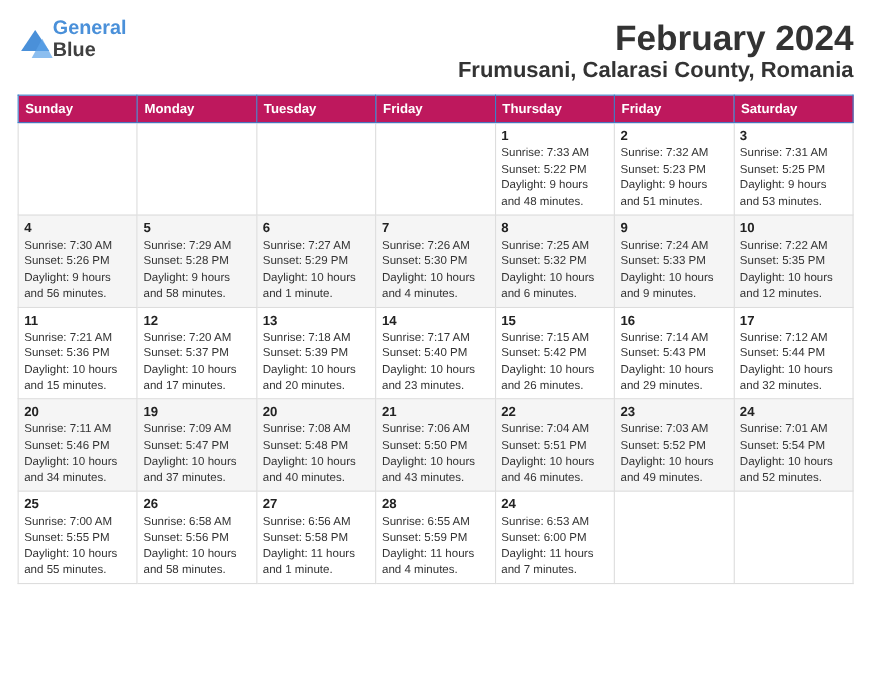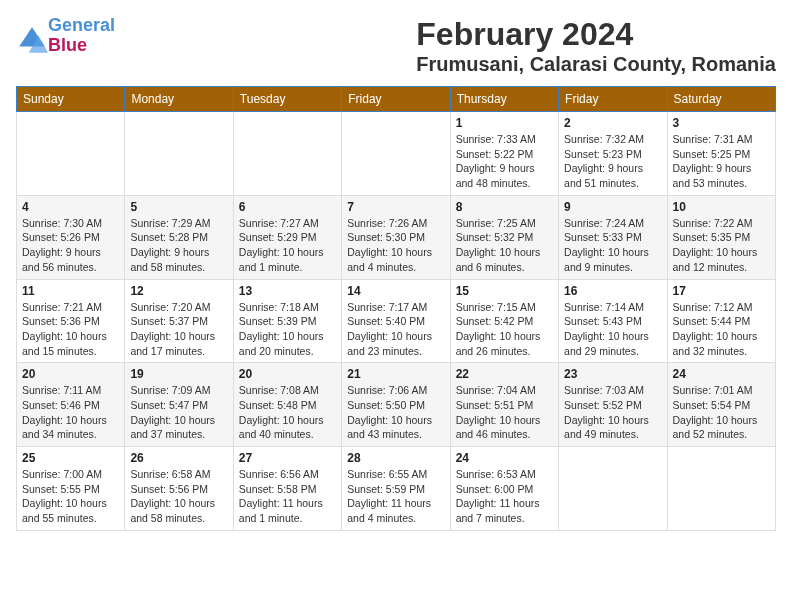--- a/index.html
+++ b/index.html
@@ -25,40 +25,40 @@
       font-size: 18px;
       font-weight: bold;
       color: #333;
       line-height: 1.1;
     }
     .logo-text span { color: #4a90d9; }
     .logo-icon {
       width: 32px;
       height: 32px;
     }
-    .title-block { text-align: left; margin-left: 24px; }
+    .title-block { text-align: right; margin-left: 24px; }
     .main-title {
       font-size: 32px;
       font-weight: bold;
       color: #333;
     }
     .subtitle {
       font-size: 20px;
       color: #333;
       font-weight: bold;
     }
     table {
       width: 100%;
       border-collapse: collapse;
       font-size: 11px;
     }
     thead tr th {
-      background: #a16207;
+      background: #be185d;
       color: #fff;
-      font-weight: normal;
+      font-weight: bold;
       padding: 5px 6px;
       text-align: left;
       border: 1px solid #3a80c9;
       font-size: 12px;
     }
     tbody tr td {
       vertical-align: top;
       border: 1px solid #ddd;
       padding: 4px 5px;
       min-width: 100px;
@@ -83,21 +83,21 @@
 <body>
 
 <div class="header">
   <div class="logo">
     <svg class="logo-icon" viewBox="0 0 40 40">
       <polygon points="20,4 36,28 4,28" fill="#4a90d9"></polygon>
       <polygon points="28,14 40,36 16,36" fill="#5ba3e8" opacity="0.7"></polygon>
     </svg>
     <div class="logo-text">
       <div><span>General</span></div>
-      <div><span style="color:#be185d">Blue</span></div>
+      <div><span style="color:#404040">Blue</span></div>
     </div>
   </div>
   <div class="title-block">
     <div class="main-title">February 2024</div>
     <div class="subtitle">Frumusani, Calarasi County, Romania</div>
   </div>
 </div>
 
 <table>
   <thead>

